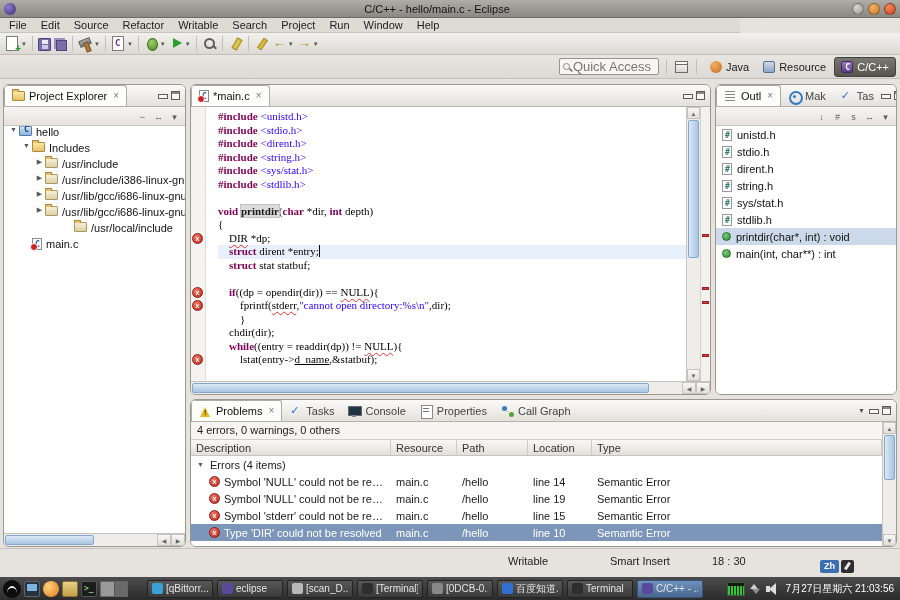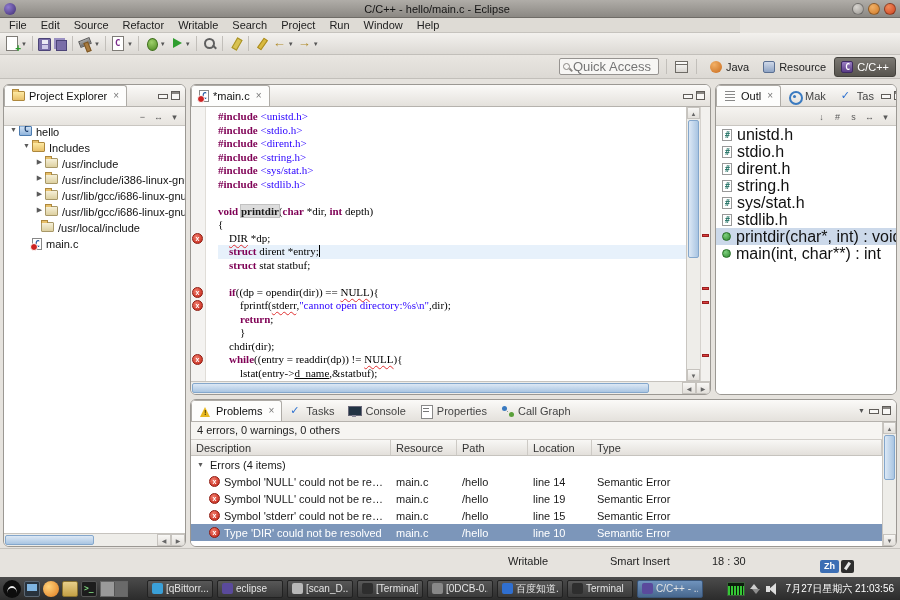--- a/index.html
+++ b/index.html
@@ -136,21 +136,21 @@
 .tk-errw{color:#000;text-decoration:underline wavy #e03030 1px;text-underline-offset:2px}
 .tk-und{color:#000;text-decoration:underline}
 .caret{display:inline-block;width:1px;height:12px;background:#000;vertical-align:-2px}
 .overview{width:10px;min-width:10px;background:#f2f1ee;border-left:1px solid #d5d2cd;position:relative}
 .omark{position:absolute;left:1px;width:7px;height:3px;background:#d84040;border:1px solid #9c1f1f}
 
 
 .out-list{flex:1;background:#fff;overflow:hidden}
 .out-row{height:17px;display:flex;align-items:center;gap:5px;padding-left:6px;white-space:nowrap}
 .out-row.sel{background:#ccd9ea}
-.out-label{font-size:16px;color:#111}
+.out-label{font-size:11px;color:#111}
 
 
 .pr-body{flex:1;display:flex;overflow:hidden}
 .pr-main{flex:1;display:flex;flex-direction:column;overflow:hidden}
 .pr-summary{height:17px;min-height:17px;padding:2px 6px;background:#f6f5f2;font-size:11px;color:#222}
 .pr-thead{height:17px;min-height:17px;display:flex;background:linear-gradient(#f8f7f5,#e3e0db);border-top:1px solid #d2cfca;border-bottom:1px solid #c6c3be}
 .pr-th{padding:2px 5px;border-right:1px solid #cdcac5;font-size:11px;color:#333;overflow:hidden;white-space:nowrap}
 .cw0{width:200px;min-width:200px}.cw1{width:66px;min-width:66px}.cw2{width:71px;min-width:71px}.cw3{width:64px;min-width:64px}.cw4{flex:1}
 .pr-rows{flex:1;background:#fff;overflow:hidden}
 .pr-group{height:17px;display:flex;align-items:center;gap:4px;padding-left:4px;font-size:11px}
@@ -344,21 +344,21 @@
       <div class="tree-row" style="padding-left: 30px;">
         <span class="exp">▶</span>
         <span class="ico ico-incdir"></span>
         <span class="tree-label">/usr/lib/gcc/i686-linux-gnu/4.7/</span>
       </div>
       <div class="tree-row" style="padding-left: 30px;">
         <span class="exp">▶</span>
         <span class="ico ico-incdir"></span>
         <span class="tree-label">/usr/lib/gcc/i686-linux-gnu/4.7/</span>
       </div>
-      <div class="tree-row" style="padding-left: 26px;">
+      <div class="tree-row" style="padding-left: 26px; margin-left: 33px;">
         <span class="exp"></span>
         <span class="ico ico-incdir"></span>
         <span class="tree-label">/usr/local/include</span>
       </div>
       <div class="tree-row" style="padding-left: 17px;">
         <span class="exp"></span>
         <span class="ico ico-cfile err"></span>
         <span class="tree-label">main.c</span>
       </div>
     </div>
@@ -423,21 +423,20 @@
         <div class="cl"><span class="tk-pp">#include </span><span class="tk-str">&lt;stdlib.h&gt;</span></div>
         <div class="cl"><span class="tk-pl">&nbsp;</span></div>
         <div class="cl"><span class="tk-kw">void</span><span class="tk-pl"> </span><span class="tk-occ">printdir</span><span class="tk-pl">(</span><span class="tk-kw">char</span><span class="tk-pl"> *dir, </span><span class="tk-kw">int</span><span class="tk-pl"> depth)</span></div>
         <div class="cl"><span class="tk-pl">{</span></div>
         <div class="cl"><span class="tk-pl">    </span><span class="tk-errw">DIR</span><span class="tk-pl"> *dp;</span></div>
         <div class="cl cur"><span class="tk-pl">    </span><span class="tk-kw">struct</span><span class="tk-pl"> dirent *entry;</span><span class="caret"></span></div>
         <div class="cl"><span class="tk-pl">    </span><span class="tk-kw">struct</span><span class="tk-pl"> stat statbuf;</span></div>
         <div class="cl"><span class="tk-pl">&nbsp;</span></div>
         <div class="cl"><span class="tk-pl">    </span><span class="tk-kw">if</span><span class="tk-pl">((dp = opendir(dir)) == </span><span class="tk-errw">NULL</span><span class="tk-pl">){</span></div>
         <div class="cl"><span class="tk-pl">        fprintf(</span><span class="tk-errw">stderr</span><span class="tk-pl">,</span><span class="tk-str">"cannot open directory:%s\n"</span><span class="tk-pl">,dir);</span></div>
-        <div class="cl"><span class="tk-pl">        </span><span class="tk-kw">return</span><span class="tk-pl">;</span></div>
         <div class="cl"><span class="tk-pl">        }</span></div>
         <div class="cl"><span class="tk-pl">    chdir(dir);</span></div>
         <div class="cl"><span class="tk-pl">    </span><span class="tk-kw">while</span><span class="tk-pl">((entry = readdir(dp)) != </span><span class="tk-errw">NULL</span><span class="tk-pl">){</span></div>
         <div class="cl"><span class="tk-pl">        lstat(entry-&gt;</span><span class="tk-und">d_name</span><span class="tk-pl">,&amp;statbuf);</span></div>
       </div>
     <div class="vscroll">
       <span class="sarrow">▲</span>
       <div class="vtrack">
           <div class="vthumb" style="height:55%"></div>
         </div>

